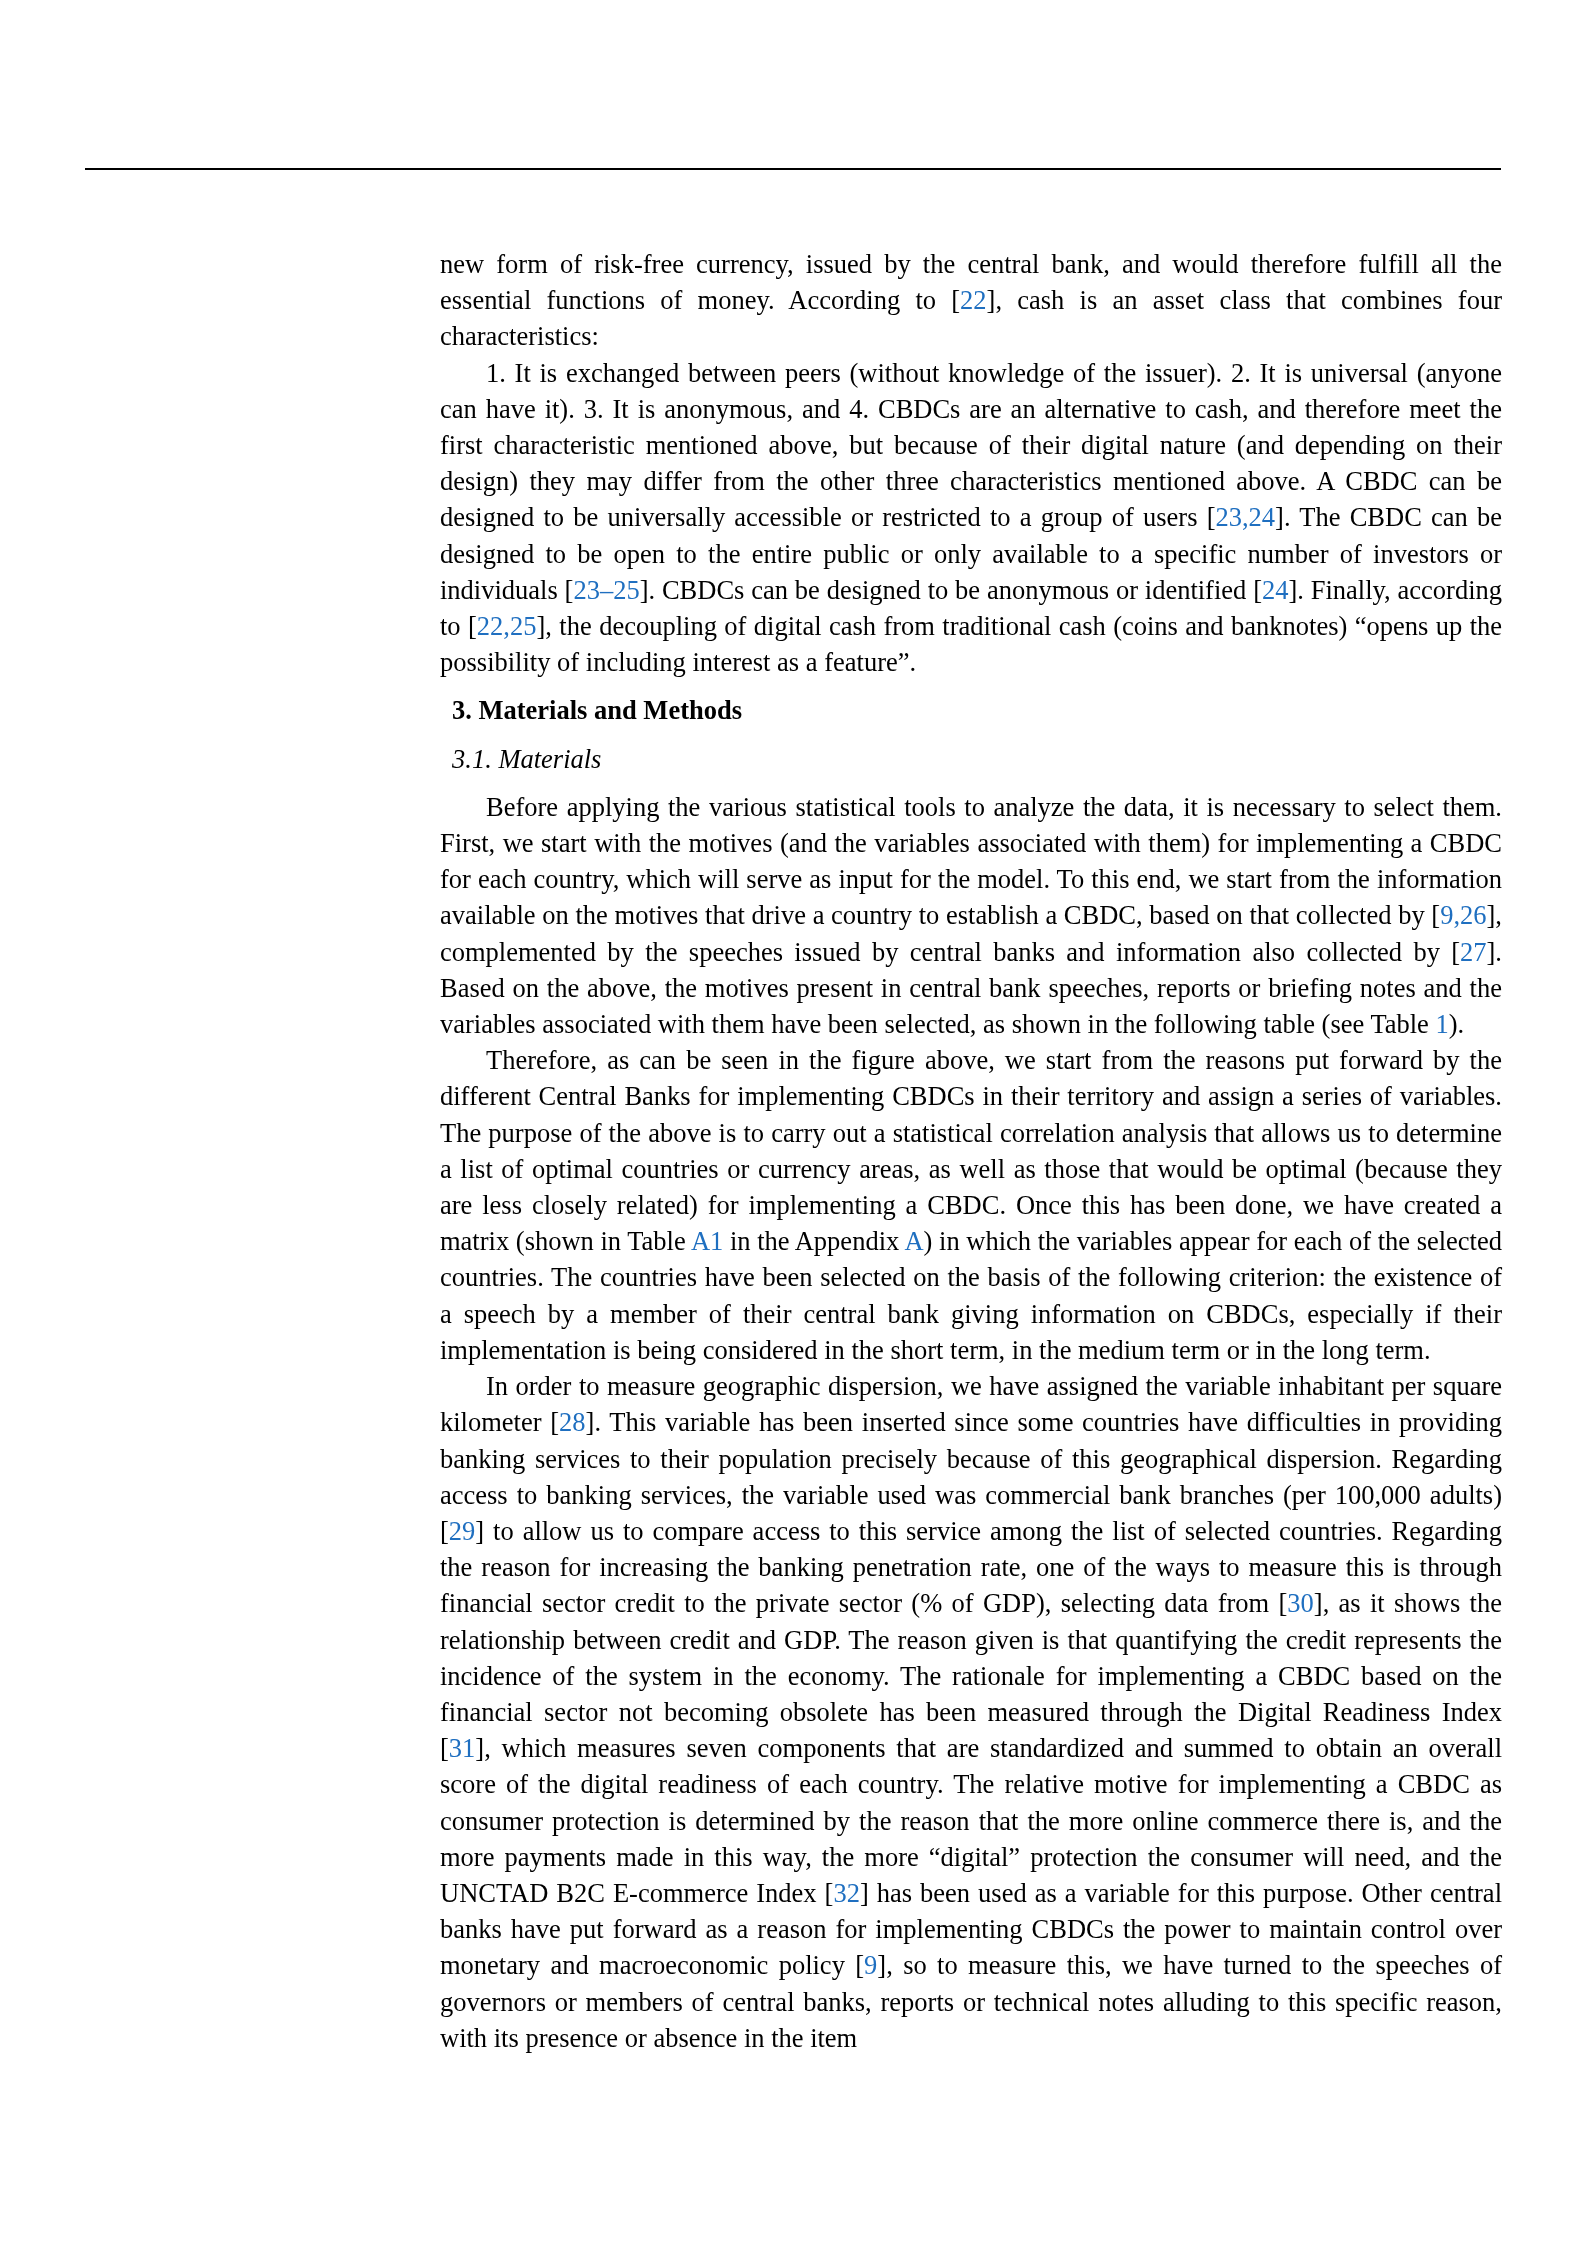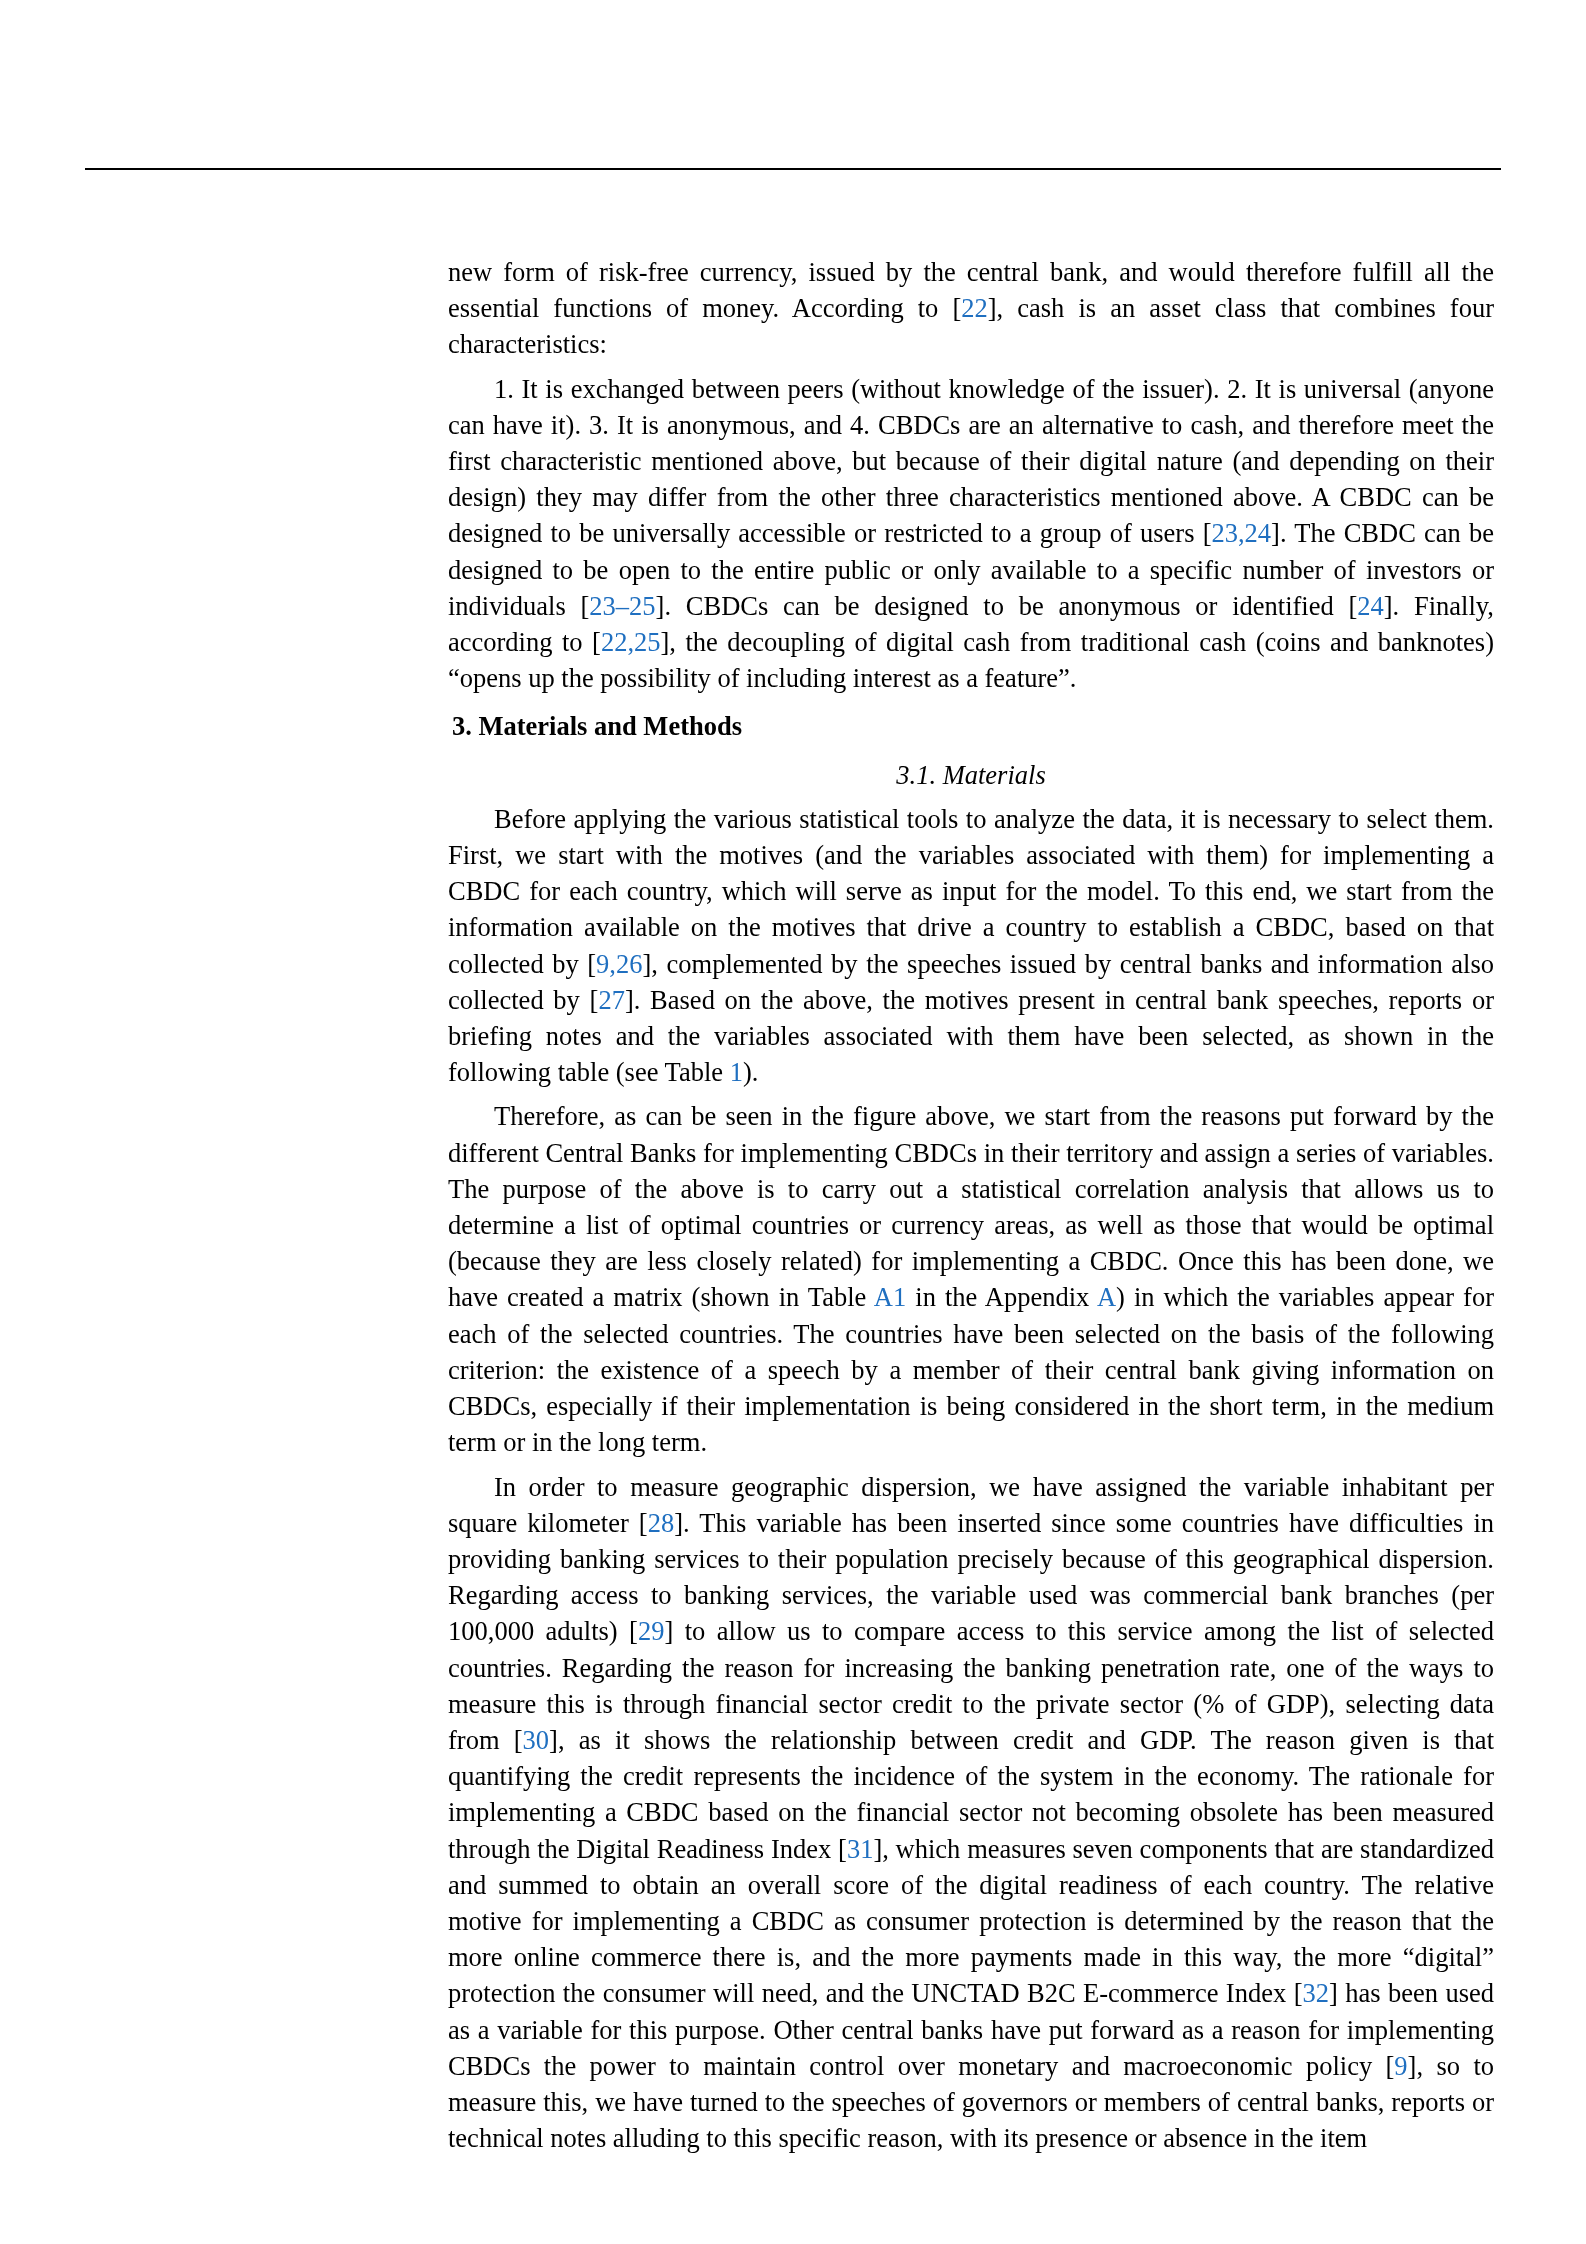--- a/index.html
+++ b/index.html
@@ -58,21 +58,21 @@
 
   
   .column {
     position: absolute;
     left: 440px;
     top: 246px;
     width: 1062px;
   }
 
   p.para {
-    margin: 8px;
+    margin: 0;
     font-size: 26.5px;
     line-height: 36.2px;
     text-align: justify;
     text-justify: inter-word;
     hyphens: none;
     -webkit-hyphens: none;
   }
   p.indent {
     text-indent: 46px;
   }
@@ -82,26 +82,26 @@
   }
 
   h2.section-title {
     margin: 12px;
     font-size: 26.5px;
     line-height: 36.2px;
     font-weight: bold;
     text-align: left;
   }
   h3.subsection-title {
-    margin: 4px;
+    margin: 12px;
     font-size: 26.5px;
     line-height: 36.2px;
     font-weight: normal;
     font-style: italic;
-    text-align: center;
+    text-align: left;
   }
 
   .gap-before-section { margin-top: 25px; }
   .gap-after-section  { margin-top: 2px; }
   .gap-para           { margin-top: 0px; }
 </style>
 </head>
 <body>
 
 <div class="page">

